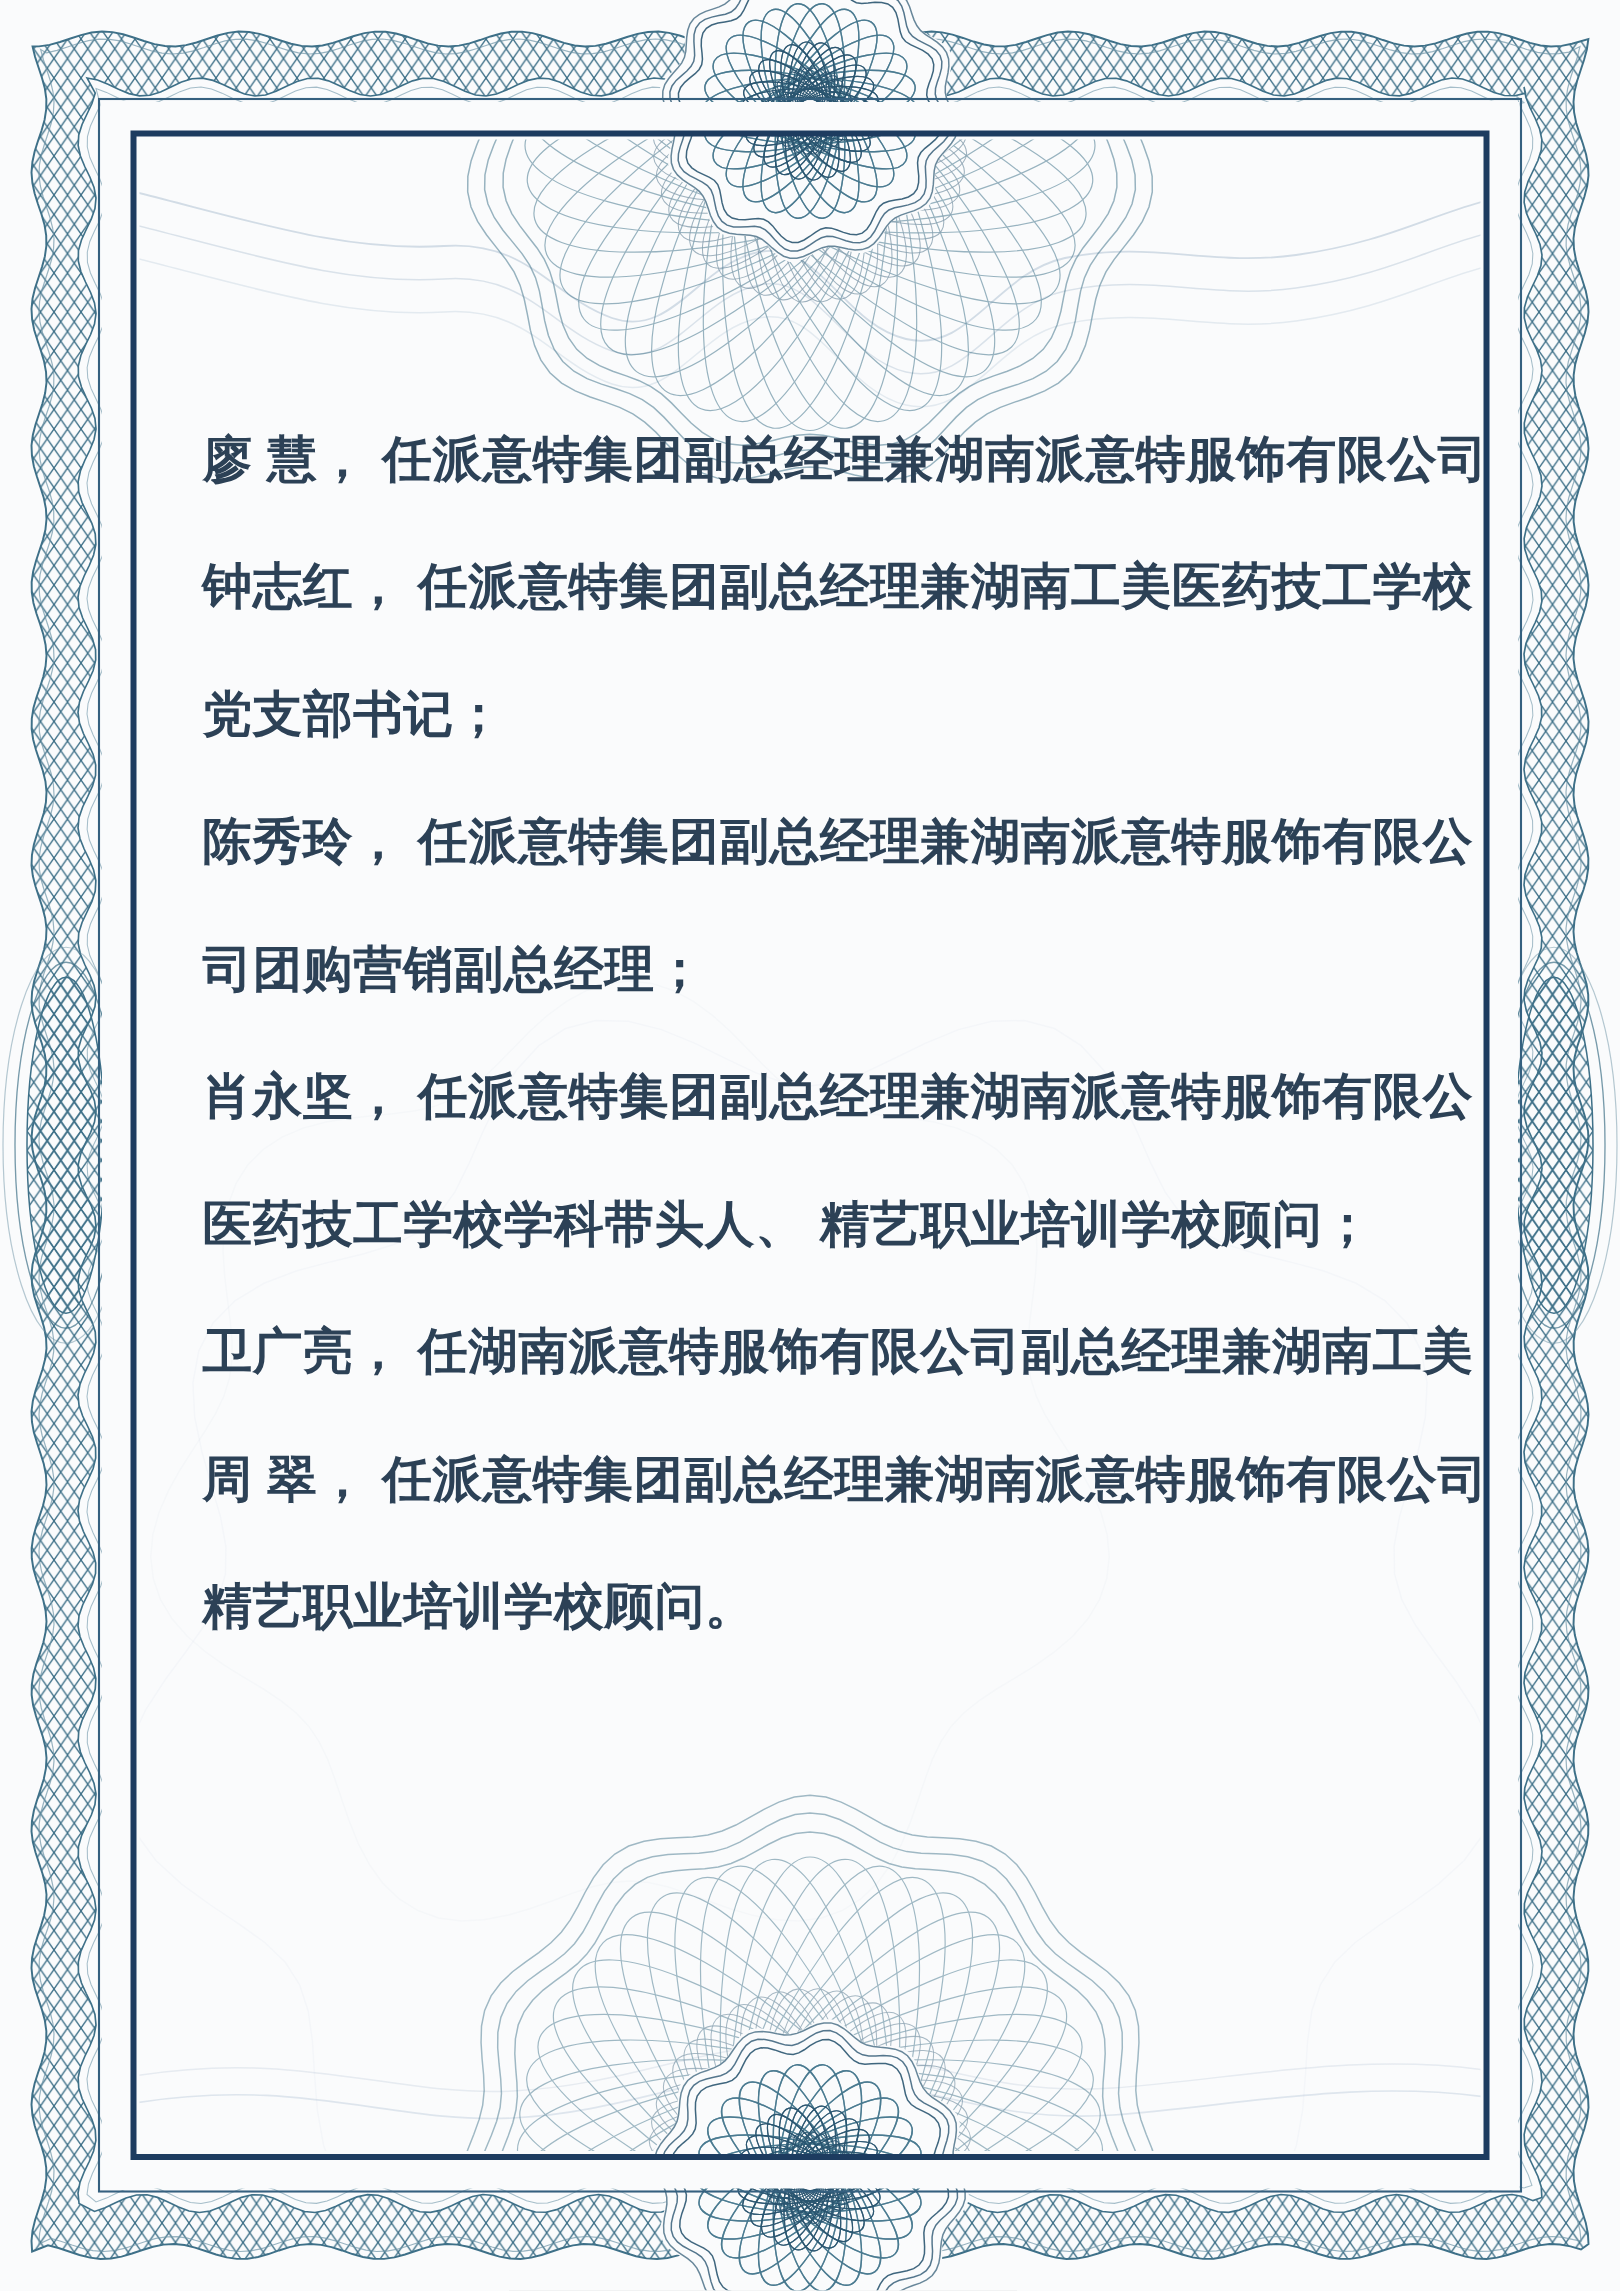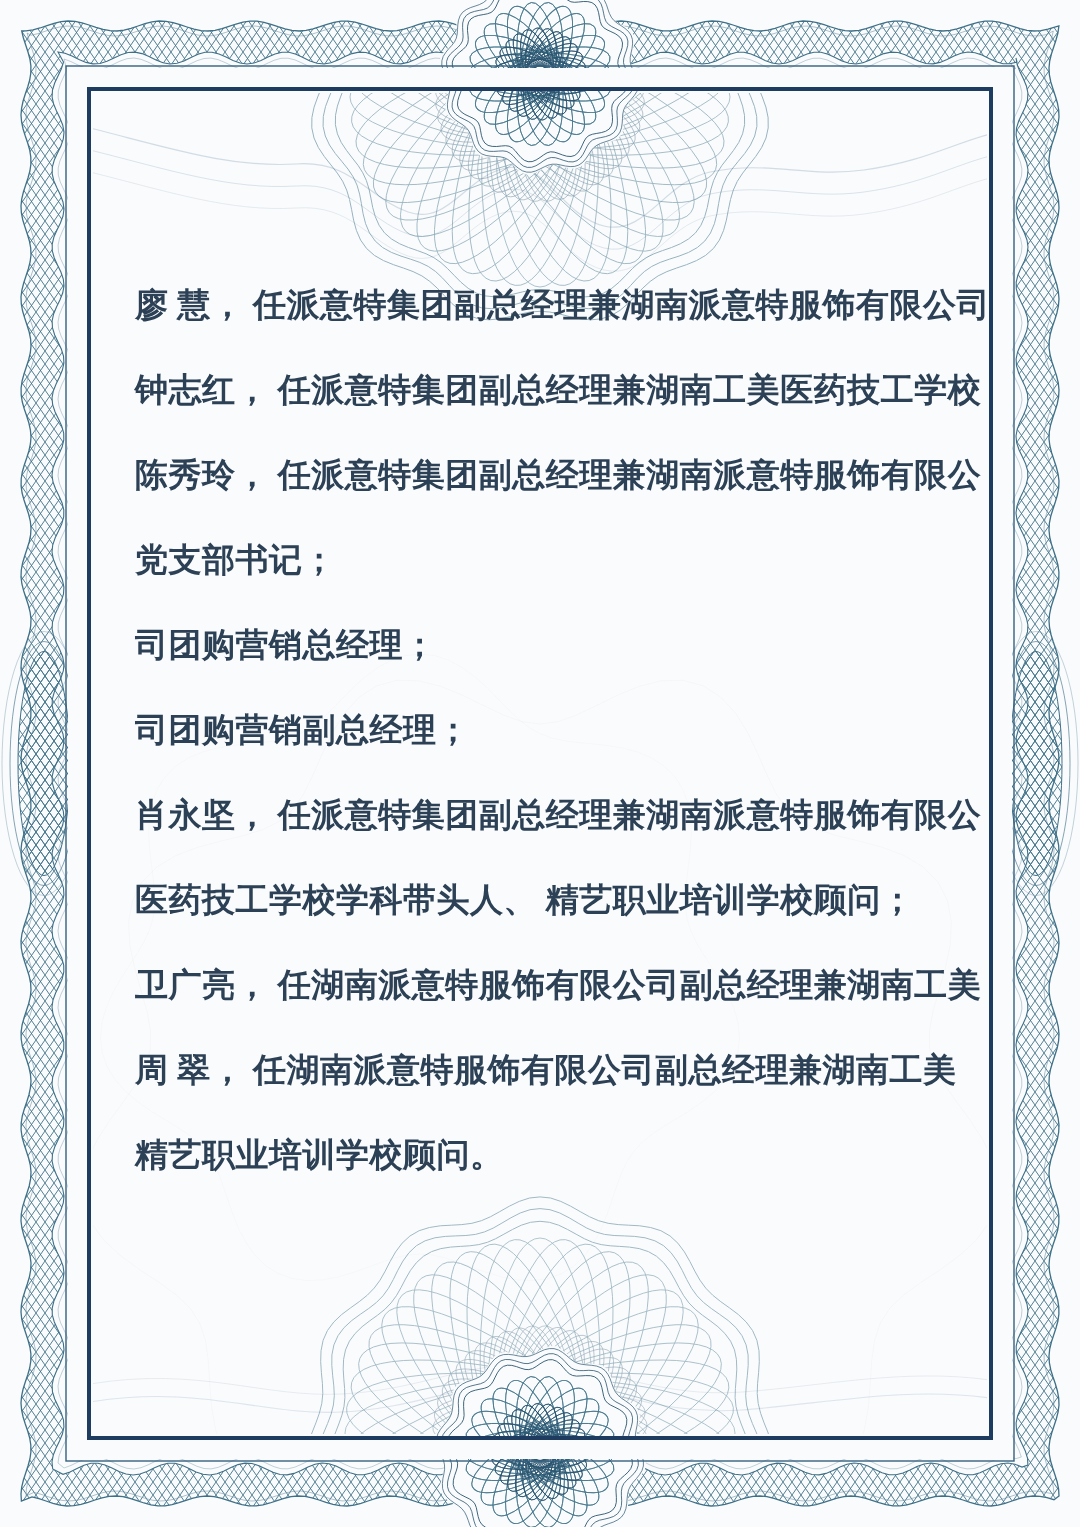--- a/index.html
+++ b/index.html
@@ -1,21 +1,21 @@
 <!DOCTYPE html>
 <html style="--text-color: #2c4156; --page-bg: #fafbfc;"><head>
 <meta charset="utf-8">
 <style>
   html,body{margin:0;padding:0;background:#e9ecee;}
   .page{
     position:relative;
     width:1080px;height:1527px;
     background:var(--page-bg,#fafbfc);
     overflow:hidden;
-    font-family:Liberation Serif, serif;
+    font-family:Liberation Sans, sans-serif;
   }
   .deco{position:absolute;left:0;top:0;width:1080px;height:1527px;z-index:1;}
   .content{
     position:absolute;left:135px;top:263px;right:90px;z-index:2;
   }
   .line{
     height:85px;line-height:85px;
     font-size:33px;font-weight:700;
     color:var(--text-color,#2c4156);
     white-space:nowrap;
@@ -311,23 +311,22 @@
       <rect x="67" y="1439" width="946" height="20" fill="#fafbfc"></rect>
       <rect x="68" y="67" width="20" height="1393" fill="#fafbfc"></rect>
       <rect x="992" y="67" width="20" height="1393" fill="#fafbfc"></rect>
       <rect x="66" y="66" width="948" height="1395" fill="none" stroke="#35607f" stroke-width="1.4"></rect>
       <rect x="89" y="89" width="902" height="1349" fill="none" stroke="#1d3c60" stroke-width="4"></rect>
     </svg>
 
   <div class="content">
     <div class="line">廖 慧， 任派意特集团副总经理兼湖南派意特服饰有限公司</div>
     <div class="line">钟志红， 任派意特集团副总经理兼湖南工美医药技工学校</div>
+    <div class="line">党支部书记；</div>
     <div class="line">陈秀玲， 任派意特集团副总经理兼湖南派意特服饰有限公</div>
-    <div class="line">党支部书记；</div>
-    <div class="line">司团购营销总经理；</div>
     <div class="line">司团购营销副总经理；</div>
     <div class="line">肖永坚， 任派意特集团副总经理兼湖南派意特服饰有限公</div>
     <div class="line">医药技工学校学科带头人、 精艺职业培训学校顾问；</div>
     <div class="line">卫广亮， 任湖南派意特服饰有限公司副总经理兼湖南工美</div>
-    <div class="line">周 翠， 任湖南派意特服饰有限公司副总经理兼湖南工美</div>
+    <div class="line">周 翠， 任派意特集团副总经理兼湖南派意特服饰有限公司</div>
     <div class="line">精艺职业培训学校顾问。</div>
   </div>
 </div>
 
 </body></html>

